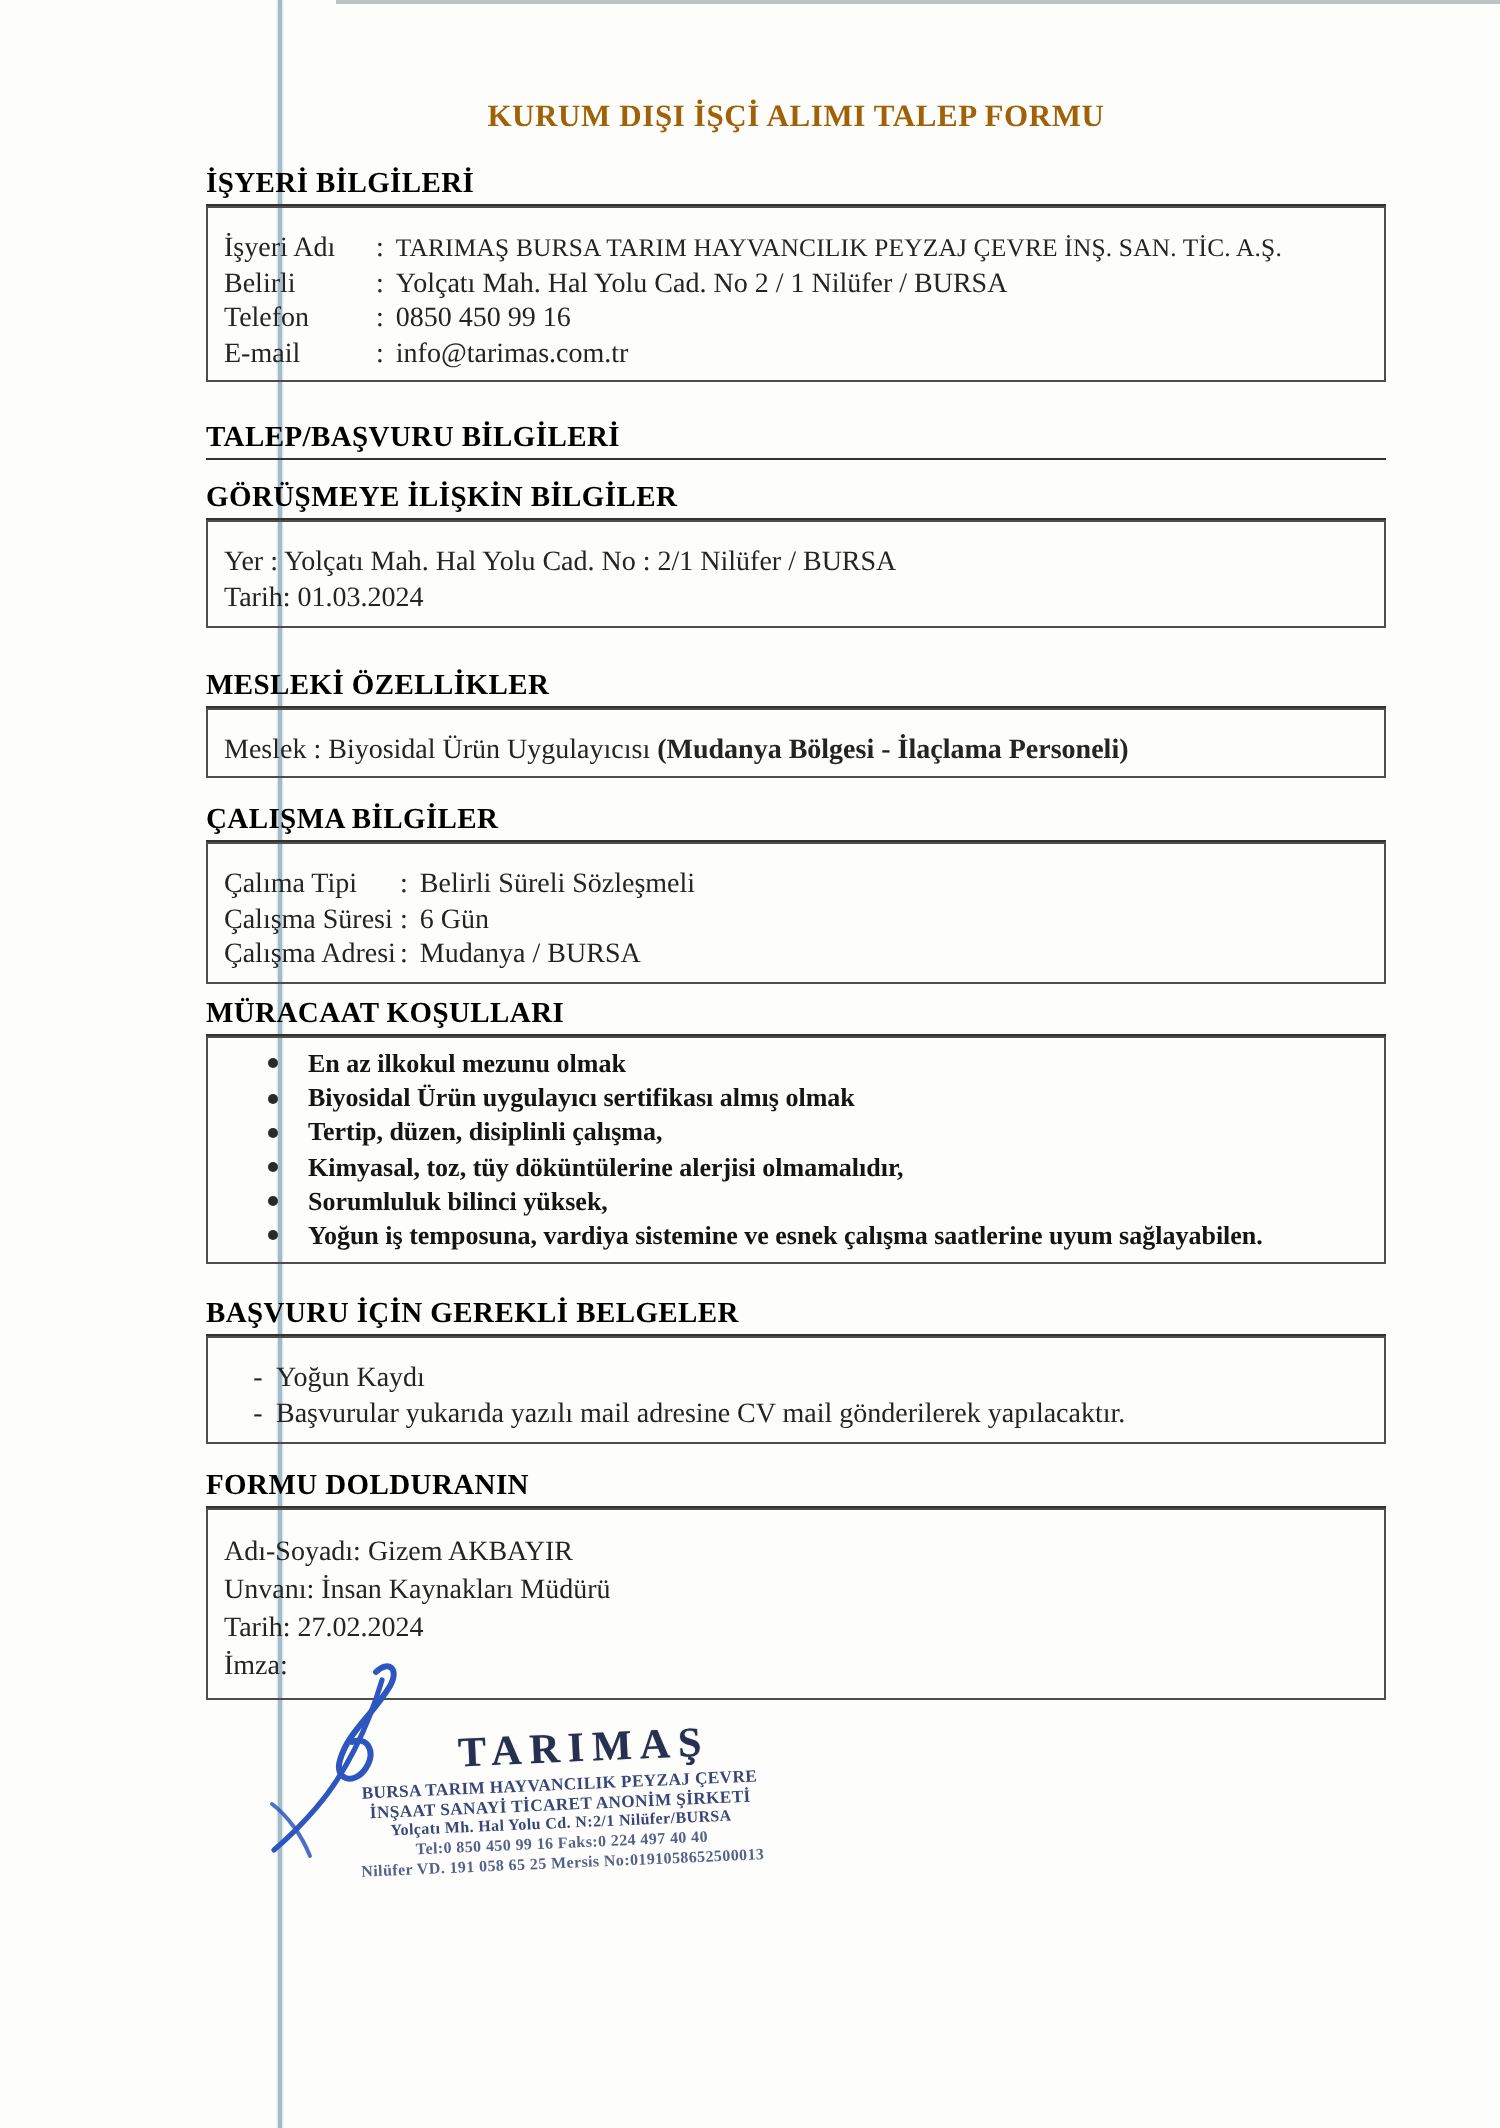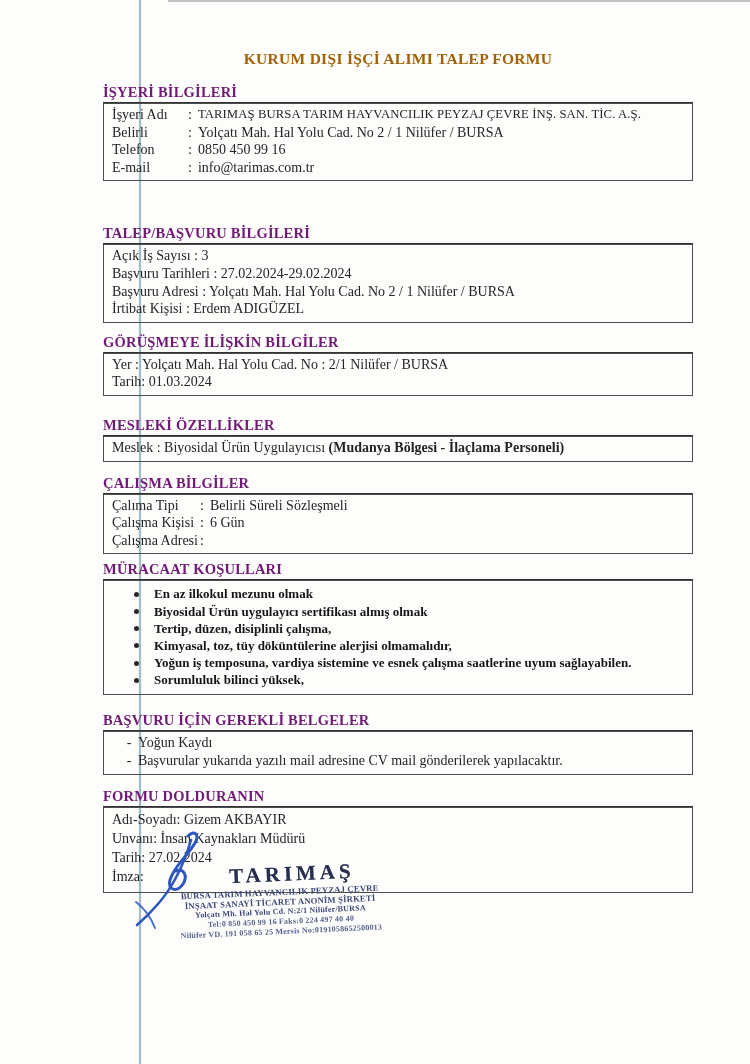--- a/index.html
+++ b/index.html
@@ -10,29 +10,29 @@
   }
   
   .scan-top-edge{position:absolute;top:0;left:168px;right:0;height:2px;background:#8e9496;opacity:.55;}
   .fold-line{position:absolute;top:0;left:139px;width:2px;height:100%;background:#a2bcca;box-shadow:0 0 1px #7fa2b5;}
 
   .content{position:absolute;left:103px;top:0;width:590px;}
 
   .title{margin:50px 10px 0 10px;text-align:center;font-size:15.5px;font-weight:bold;letter-spacing:.3px;color:#a16207;}
 
   .sec-heading{
-    font-size:14.5px;font-weight:bold;letter-spacing:.2px;color:#701a75;
+    font-size:14.5px;font-weight:bold;letter-spacing:.2px;color:#000000;
     border-bottom:1.5px solid #333;padding-bottom:1px;
   }
   .box{
     border:1.3px solid #4d4d4d;background:transparent;
-    padding:2px 8px 4px 8px;font-size:14px;line-height:17.6px;color:#242424;
+    padding:12px 8px 4px 8px;font-size:14px;line-height:17.6px;color:#242424;
   }
   .m-title{margin-top:16px;}
-  .m-talep{margin-top:44px;}
+  .m-talep{margin-top:20px;}
   .m-gorusme{margin-top:11px;}
   .m-mesleki{margin-top:21px;}
   .m-calisma{margin-top:13px;}
   .m-muracaat{margin-top:7px;}
   .m-belgeler{margin-top:17px;}
   .m-formu{margin-top:13px;}
 
   .row{display:flex;}
   .lbl{flex:0 0 auto;}
   .sec-isyeri .lbl{width:76px;}
@@ -113,26 +113,20 @@
         <div class="row">
           <span class="lbl">E-mail</span>
           <span class="sep">:</span>
           <span class="val">info@tarimas.com.tr</span>
         </div>
       </div>
     </div>
 
     <div class="m-talep">
       <div class="sec-heading">TALEP/BAŞVURU BİLGİLERİ</div>
-      <div class="box">
-        <div class="line">Açık İş Sayısı : 3</div>
-        <div class="line">Başvuru Tarihleri : 27.02.2024-29.02.2024</div>
-        <div class="line">Başvuru Adresi : Yolçatı Mah. Hal Yolu Cad. No 2 / 1 Nilüfer / BURSA</div>
-        <div class="line">İrtibat Kişisi : Erdem ADIGÜZEL</div>
-      </div>
     </div>
 
     <div class="m-gorusme">
       <div class="sec-heading">GÖRÜŞMEYE İLİŞKİN BİLGİLER</div>
       <div class="box">
         <div class="line">Yer : Yolçatı Mah. Hal Yolu Cad. No : 2/1 Nilüfer / BURSA</div>
         <div class="line">Tarih: 01.03.2024</div>
       </div>
     </div>
 
@@ -145,40 +139,41 @@
 
     <div class="sec-calisma m-calisma">
       <div class="sec-heading">ÇALIŞMA BİLGİLER</div>
       <div class="box">
         <div class="row">
           <span class="lbl">Çalıma Tipi</span>
           <span class="sep">:</span>
           <span class="val">Belirli Süreli Sözleşmeli</span>
         </div>
         <div class="row">
-          <span class="lbl">Çalışma Kişisi</span>
+          <span class="lbl">Çalışma Süresi</span>
           <span class="sep">:</span>
           <span class="val">6 Gün</span>
         </div>
         <div class="row">
           <span class="lbl">Çalışma Adresi</span>
           <span class="sep">:</span>
+          <span class="val">Mudanya / BURSA</span>
         </div>
       </div>
     </div>
 
     <div class="m-muracaat">
       <div class="sec-heading">MÜRACAAT KOŞULLARI</div>
       <div class="box box-bullets">
         <div class="b-item"><span class="dot"></span><span>En az ilkokul mezunu olmak</span></div>
         <div class="b-item"><span class="dot"></span><span>Biyosidal Ürün uygulayıcı sertifikası almış olmak</span></div>
         <div class="b-item"><span class="dot"></span><span>Tertip, düzen, disiplinli çalışma,</span></div>
         <div class="b-item"><span class="dot"></span><span>Kimyasal, toz, tüy döküntülerine alerjisi olmamalıdır,</span></div>
+        <div class="b-item"><span class="dot"></span><span>Sorumluluk bilinci yüksek,</span></div>
         <div class="b-item"><span class="dot"></span><span>Yoğun iş temposuna, vardiya sistemine ve esnek çalışma saatlerine uyum sağlayabilen.</span></div>
-        <div class="b-item"><span class="dot"></span><span>Sorumluluk bilinci yüksek,</span></div>
       </div>
     </div>
 
     <div class="m-belgeler">
       <div class="sec-heading">BAŞVURU İÇİN GEREKLİ BELGELER</div>
       <div class="box">
         <div class="d-item">
             <span class="dash">-</span>
             <span>Yoğun Kaydı</span>
           </div>

